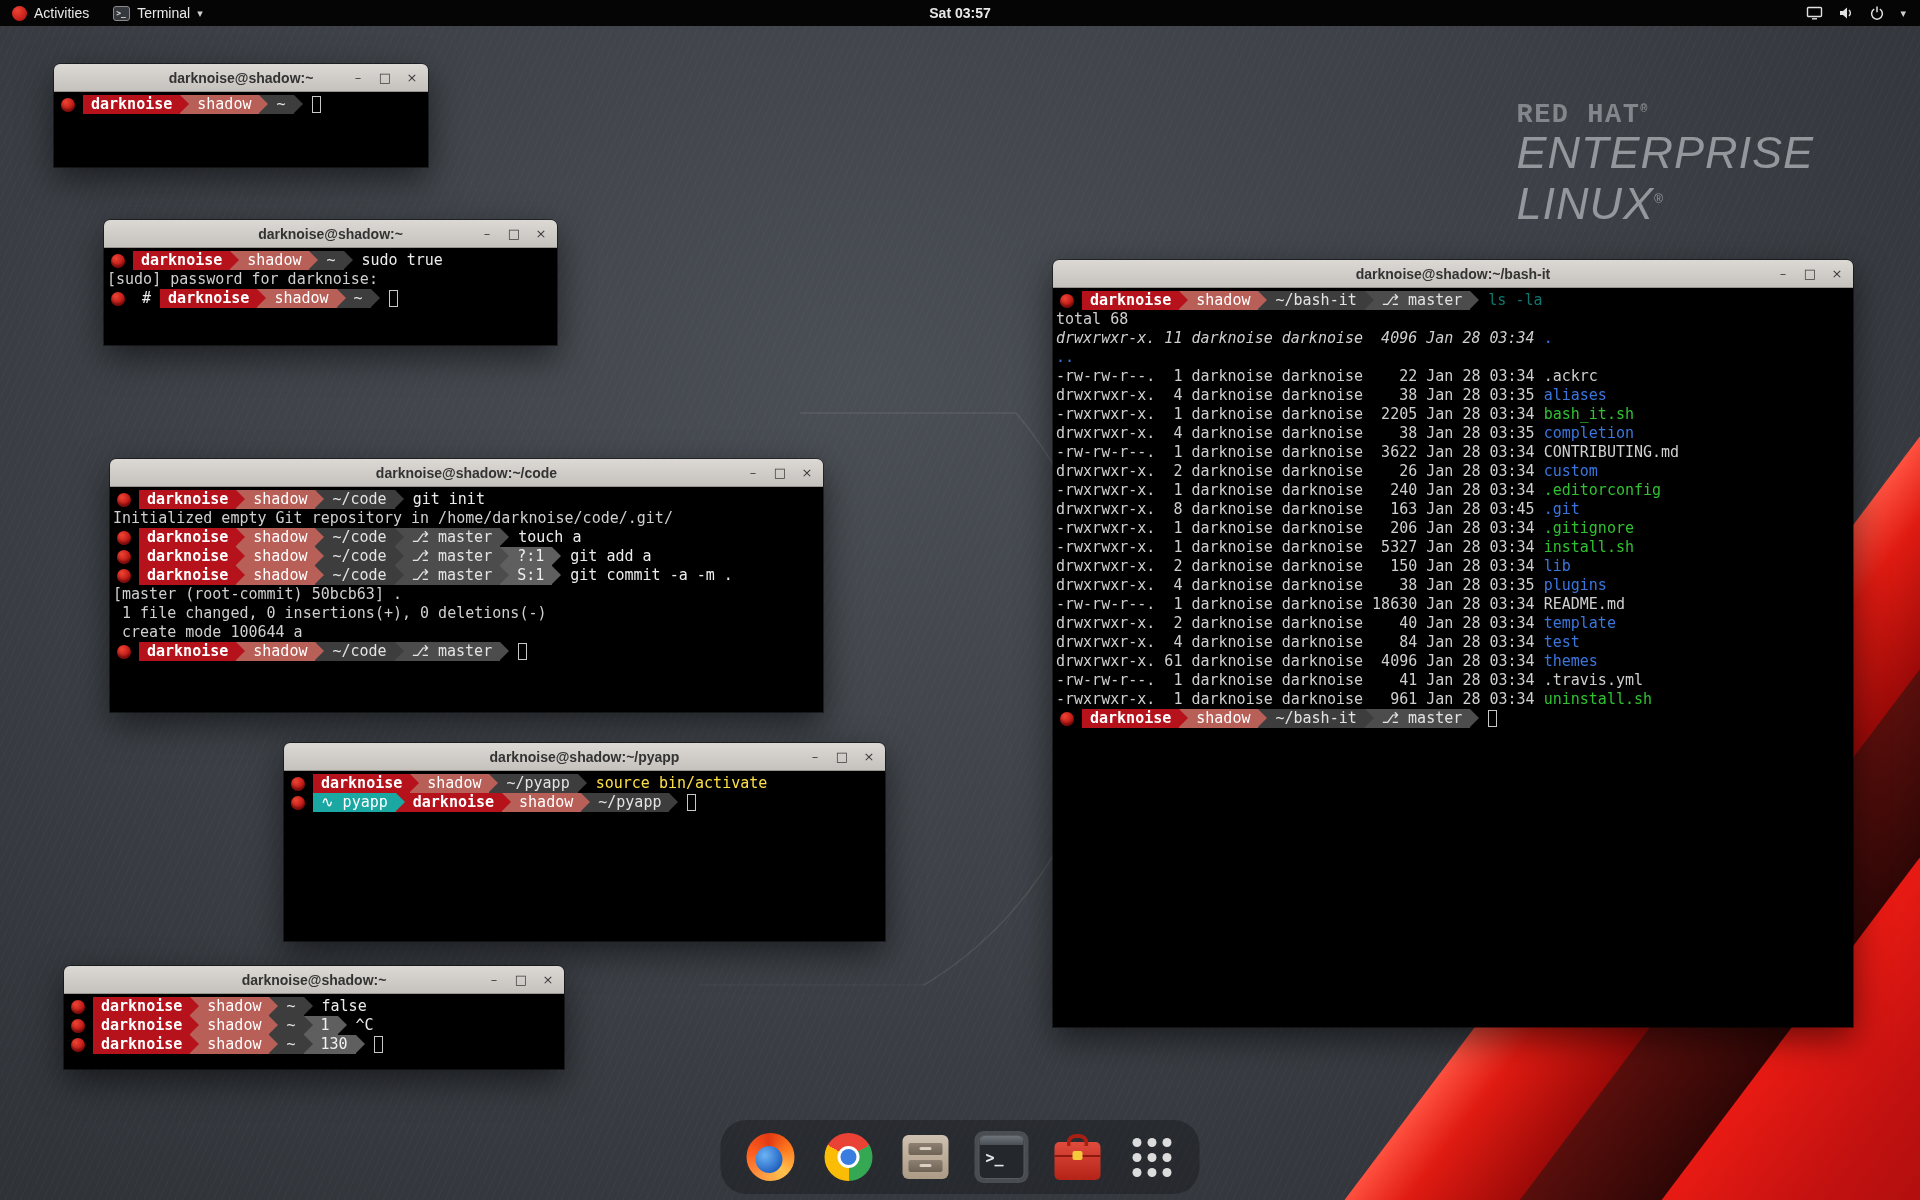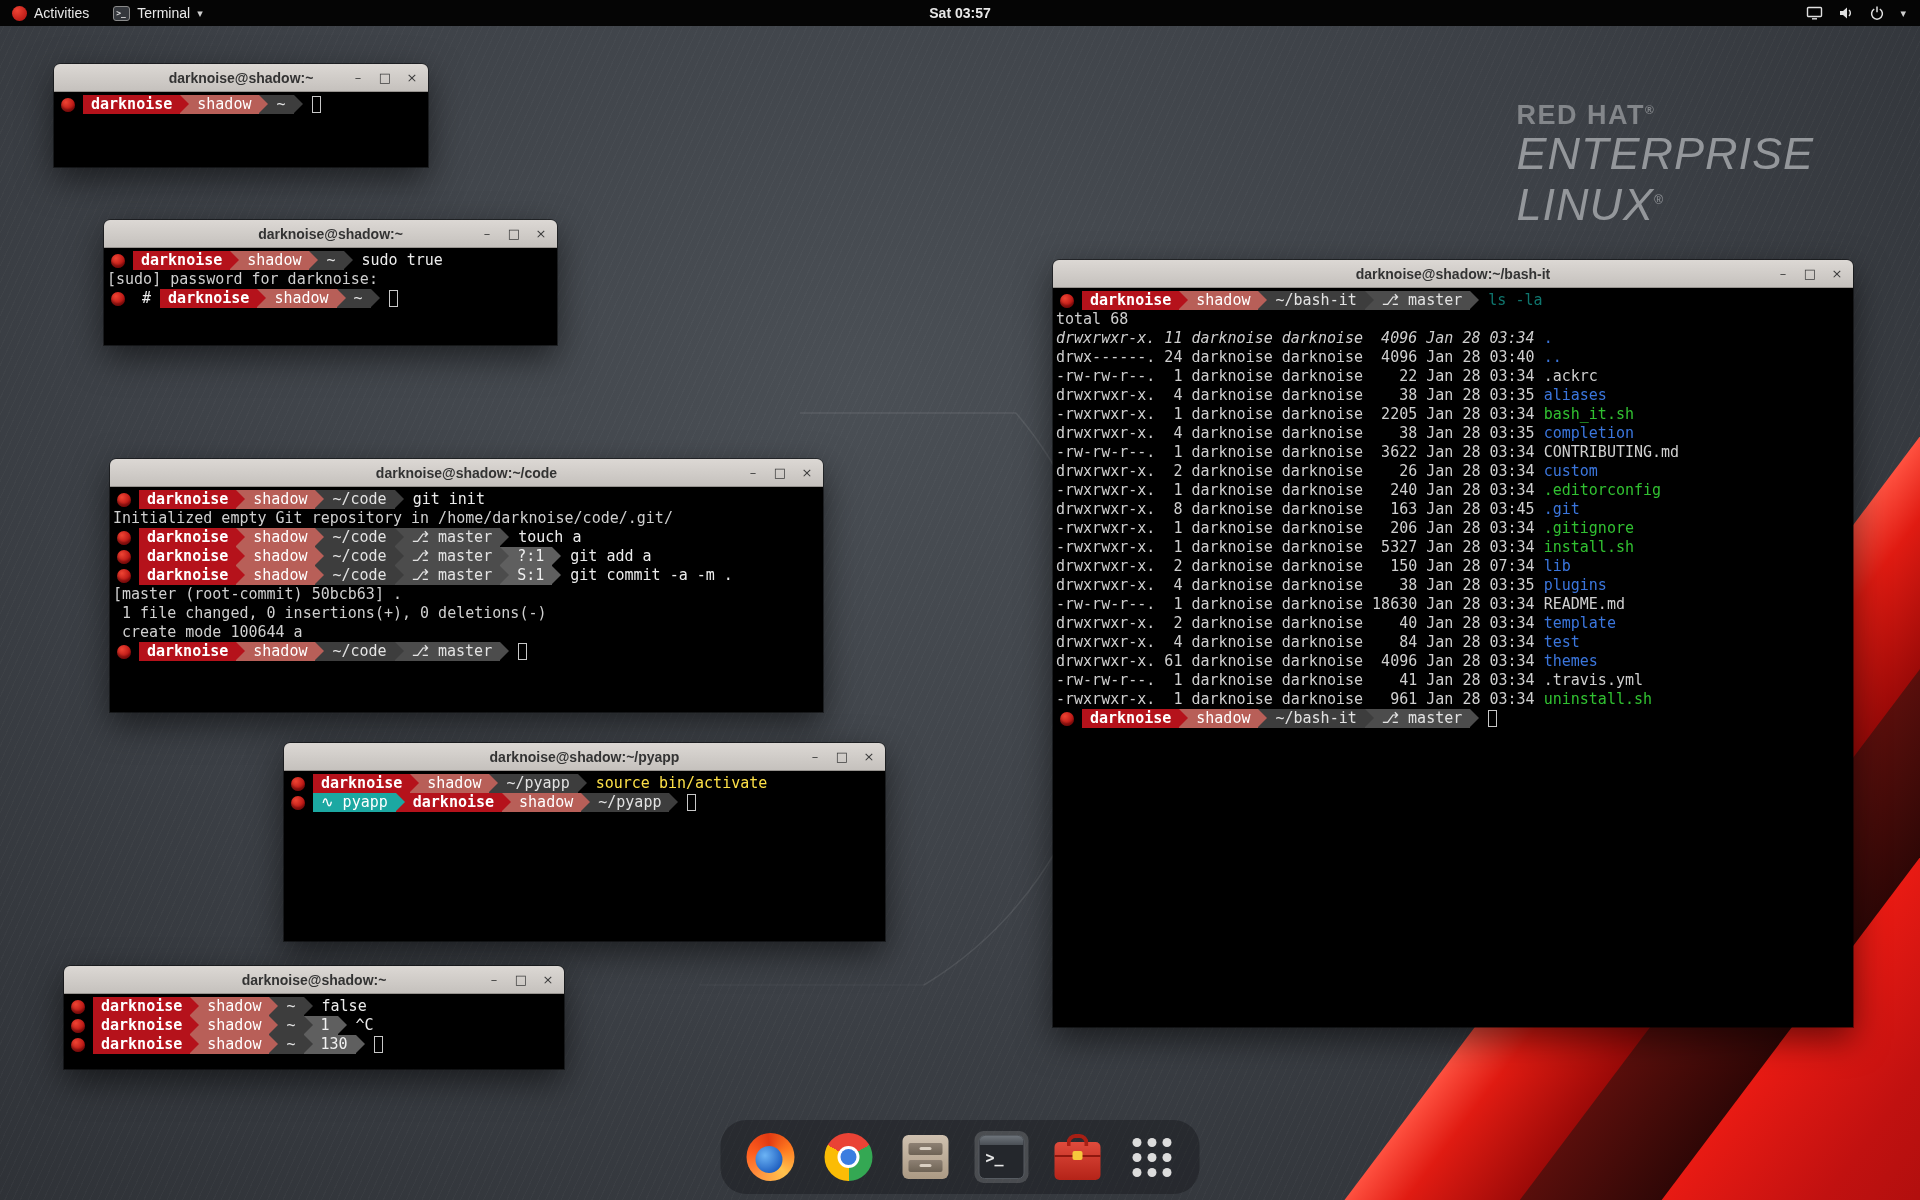--- a/index.html
+++ b/index.html
@@ -17,21 +17,21 @@
   .stripe { position:absolute; transform-origin:center; }
   .stripe-a { left:1592px; top:95px;  width:140px; height:1600px; transform:rotate(37deg);
     background:linear-gradient(90deg,#ff5140,#e01b12 35%,#9c0a08); z-index:3; }
   .stripe-b { left:1730px; top:130px; width:120px; height:1600px; transform:rotate(37deg);
     background:linear-gradient(90deg,#5c0f0c,#2f0706); z-index:2; }
   .stripe-c { left:1800px; top:230px; width:300px; height:1600px; transform:rotate(37deg);
     background:linear-gradient(90deg,#ef1c14,#c11110 50%,#a30d0c); z-index:1; }
 
   
   .brand { position:absolute; right:106px; top:100px; z-index:4; }
-  .brand .b1 { font-size:27px; font-weight:bold; letter-spacing:1.5px; color:#83868a; }
+  .brand .b1 { font-size:27px; font-weight:bold; letter-spacing:1.5px; color:#83868a;font-family:Liberation Mono, monospace; }
   .brand .b2, .brand .b3 { font-size:45px; letter-spacing:1px; color:#94979b; line-height:46px;font-style:italic; }
   .brand .reg { font-size:12px; vertical-align:super; }
 
   
   .topbar { position:absolute; left:0; top:0; width:1920px; height:26px; background:#050505;
     color:#e8e8e8; display:flex; align-items:center; font-size:14px; z-index:100; }
   .tb-activities, .tb-appmenu { display:flex; align-items:center; gap:7px; padding:0 12px; height:100%; cursor:pointer; }
   .rh-logo { width:15px; height:15px; border-radius:50%;
     background:radial-gradient(circle at 35% 30%, #ef4434, #a80d0d); }
   .mini-term { width:17px; height:15px; background:#35383d; border:1px solid #8a8a8a; border-radius:3px;
@@ -407,21 +407,20 @@
         <span class="tx" style="color: #0f766e; text-align: right;"> ls -la</span>
       </div>
       <div class="tl">
         <span class="tx" style="color: rgb(207, 207, 207);">total 68</span>
       </div>
       <div class="tl">
         <span class="tx" style="color: rgb(207, 207, 207); font-style: italic;">drwxrwxr-x. 11 darknoise darknoise  4096 Jan 28 03:34 </span>
         <span class="tx" style="color: rgb(59, 118, 221);">.</span>
       </div>
       <div class="tl">
-        <span class="tx" style="color: rgb(207, 207, 207);">drwx------. 24 darknoise darknoise  4096 Jan 28 03:40 </span>
         <span class="tx" style="color: rgb(59, 118, 221);">..</span>
       </div>
       <div class="tl">
         <span class="tx" style="color: rgb(207, 207, 207);">-rw-rw-r--.  1 darknoise darknoise    22 Jan 28 03:34 </span>
         <span class="tx" style="color: rgb(207, 207, 207);">.ackrc</span>
       </div>
       <div class="tl">
         <span class="tx" style="color: rgb(207, 207, 207);">drwxrwxr-x.  4 darknoise darknoise    38 Jan 28 03:35 </span>
         <span class="tx" style="color: rgb(59, 118, 221);">aliases</span>
       </div>
@@ -451,21 +450,21 @@
       </div>
       <div class="tl">
         <span class="tx" style="color: rgb(207, 207, 207);">-rwxrwxr-x.  1 darknoise darknoise   206 Jan 28 03:34 </span>
         <span class="tx" style="color: rgb(49, 193, 49);">.gitignore</span>
       </div>
       <div class="tl">
         <span class="tx" style="color: rgb(207, 207, 207);">-rwxrwxr-x.  1 darknoise darknoise  5327 Jan 28 03:34 </span>
         <span class="tx" style="color: rgb(49, 193, 49);">install.sh</span>
       </div>
       <div class="tl">
-        <span class="tx" style="color: rgb(207, 207, 207);">drwxrwxr-x.  2 darknoise darknoise   150 Jan 28 07:34 </span>
+        <span class="tx" style="color: rgb(207, 207, 207);">drwxrwxr-x.  2 darknoise darknoise   150 Jan 28 03:34 </span>
         <span class="tx" style="color: rgb(59, 118, 221);">lib</span>
       </div>
       <div class="tl">
         <span class="tx" style="color: rgb(207, 207, 207);">drwxrwxr-x.  4 darknoise darknoise    38 Jan 28 03:35 </span>
         <span class="tx" style="color: rgb(59, 118, 221);">plugins</span>
       </div>
       <div class="tl">
         <span class="tx" style="color: rgb(207, 207, 207);">-rw-rw-r--.  1 darknoise darknoise 18630 Jan 28 03:34 </span>
         <span class="tx" style="color: rgb(207, 207, 207);">README.md</span>
       </div>

